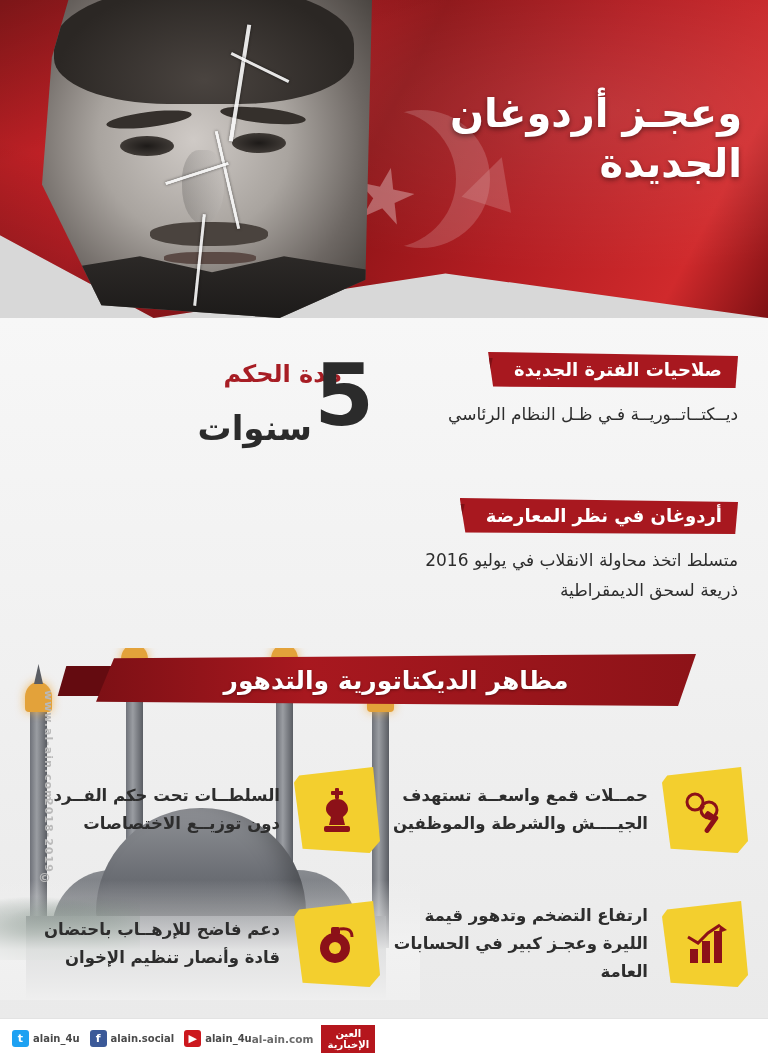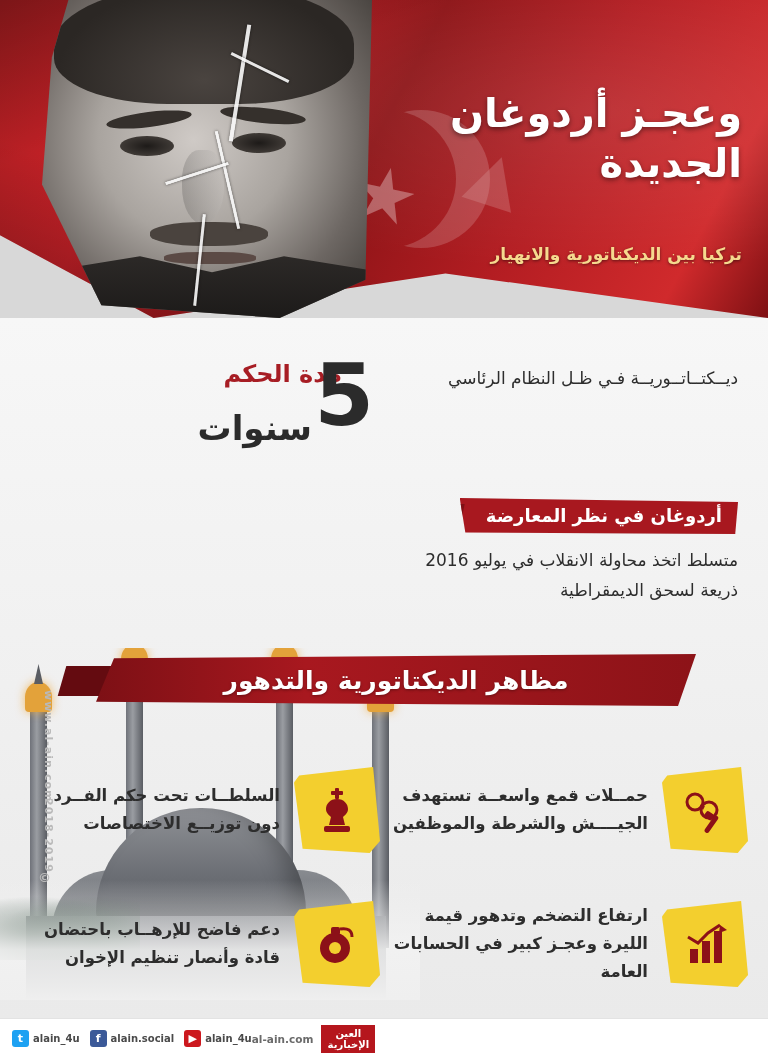--- a/index.html
+++ b/index.html
@@ -520,21 +520,20 @@
       <div class="p-mouth"></div>
       <div class="p-suit"></div>
       <div class="crack c1"></div>
       <div class="crack c2"></div>
       <div class="crack c3"></div>
       <div class="crack c4"></div>
       <div class="crack c5"></div>
     </div>
 
     <div class="hero-title">وعجـز أردوغان الجديدة</div>
-    <div class="hero-sub">تركيا بين الديكتاتورية والانهيار</div>
   </div>
 
   <div class="body-area">
 
     <div class="mosque">
       <div class="msq-sky"></div>
       <div class="minaret m1"></div>
       <div class="minaret m2"></div>
       <div class="minaret m3"></div>
       <div class="minaret m4"></div>
@@ -546,20 +545,21 @@
       <div class="msq-fog"></div>
     </div>
 
     <div class="duration">
       <div class="dur-label">مدة الحكم</div>
       <div class="dur-number">5</div>
       <div class="dur-unit">سنوات</div>
     </div>
 
     <div class="sec sec1">
+      <div class="sec-head">صلاحيات الفترة الجديدة</div>
       <div class="sec-body">ديــكتــاتــوريــة فـي ظـل النظام الرئاسي</div>
     </div>
 
     <div class="sec sec2">
       <div class="sec-head">أردوغان في نظر المعارضة</div>
       <div class="sec-body">متسلط اتخذ محاولة الانقلاب في يوليو 2016 ذريعة لسحق الديمقراطية</div>
     </div>
 
     <div class="banner">
       <div class="banner-tail"></div>

